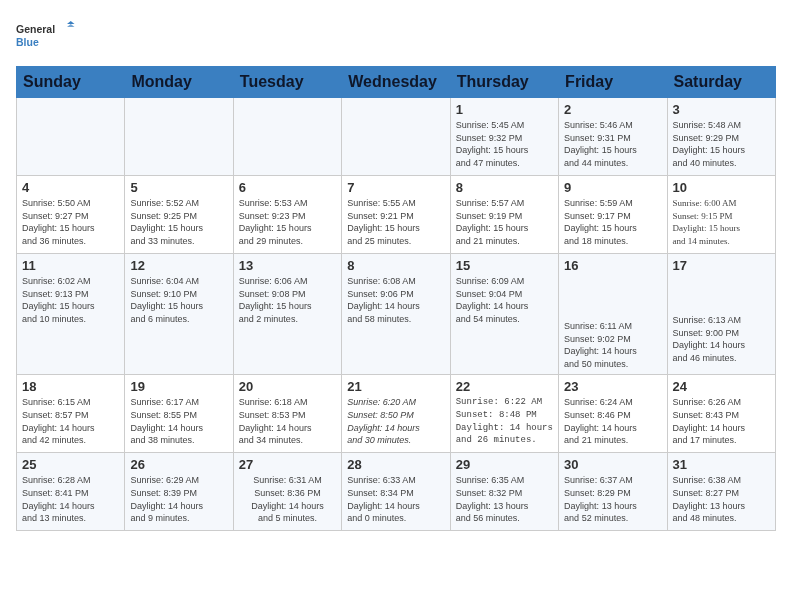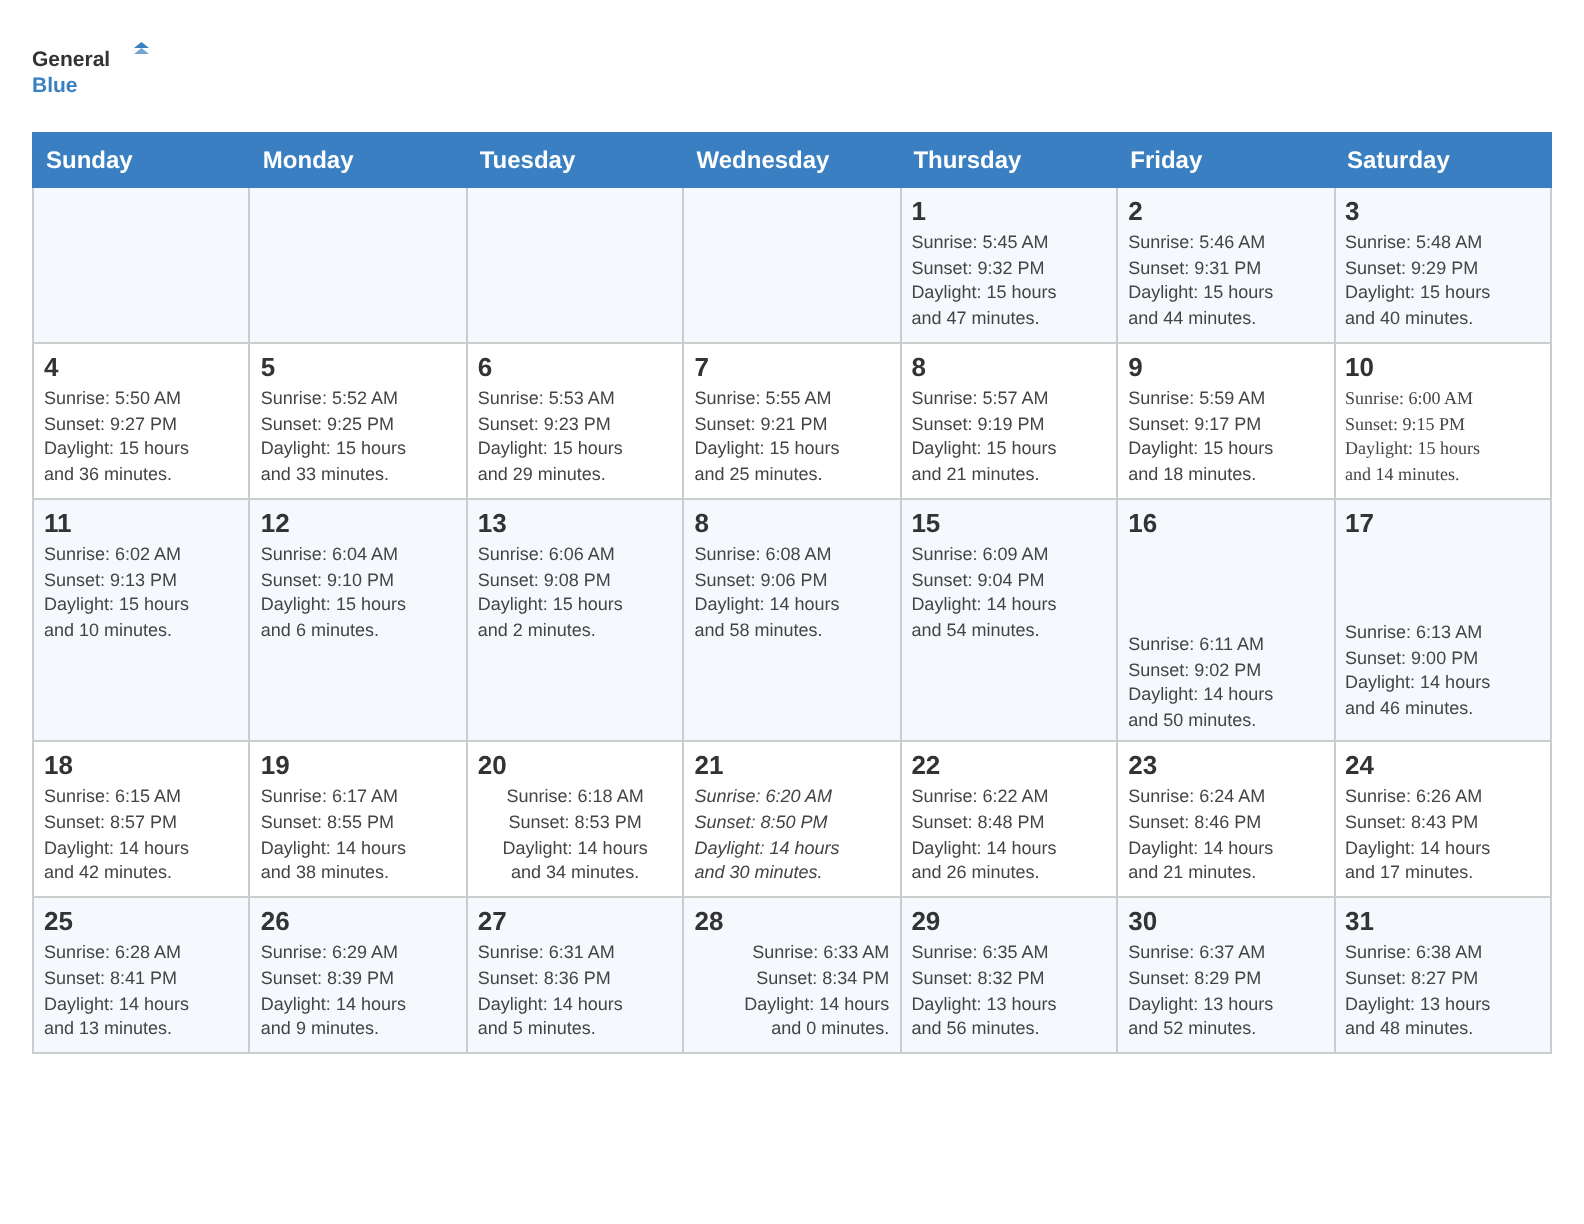--- a/index.html
+++ b/index.html
@@ -33,22 +33,22 @@
       font-size: 14px;
       color: #555;
     }
     table {
       width: 100%;
       border-collapse: collapse;
       table-layout: fixed;
     }
     thead th {
       background-color: #3a7fc1;
-      color: #ffffff;
-      font-size: 12px;
+      color: #0f172a;
+      font-size: 16px;
       font-weight: bold;
       text-align: left;
       padding: 6px 6px;
       border: 1px solid #3a7fc1;
     }
     tbody td {
       vertical-align: top;
       border: 1px solid #ccc;
       padding: 4px 5px;
       font-size: 9.5px;
@@ -251,35 +251,35 @@
         </td>
         <td>
           <span class="day-num">19</span>
           <div class="day-info" style="white-space: pre-line;">Sunrise: 6:17 AM
 Sunset: 8:55 PM
 Daylight: 14 hours
 and 38 minutes.</div>
         </td>
         <td>
           <span class="day-num">20</span>
-          <div class="day-info" style="white-space: pre-line; text-align: center;">Sunrise: 6:18 AM
+          <div class="day-info" style="white-space: pre-line;">Sunrise: 6:18 AM
 Sunset: 8:53 PM
 Daylight: 14 hours
 and 34 minutes.</div>
         </td>
         <td>
           <span class="day-num">21</span>
           <div class="day-info" style="white-space: pre-line; font-style: italic;">Sunrise: 6:20 AM
 Sunset: 8:50 PM
 Daylight: 14 hours
 and 30 minutes.</div>
         </td>
         <td>
           <span class="day-num">22</span>
-          <div class="day-info" style="white-space: pre-line;">Sunrise: 6:22 AM
+          <div class="day-info" style="white-space: pre-line; font-family: Liberation Mono, monospace;">Sunrise: 6:22 AM
 Sunset: 8:48 PM
 Daylight: 14 hours
 and 26 minutes.</div>
         </td>
         <td>
           <span class="day-num">23</span>
           <div class="day-info" style="white-space: pre-line;">Sunrise: 6:24 AM
 Sunset: 8:46 PM
 Daylight: 14 hours
 and 21 minutes.</div>
@@ -302,28 +302,28 @@
         </td>
         <td>
           <span class="day-num">26</span>
           <div class="day-info" style="white-space: pre-line;">Sunrise: 6:29 AM
 Sunset: 8:39 PM
 Daylight: 14 hours
 and 9 minutes.</div>
         </td>
         <td>
           <span class="day-num">27</span>
-          <div class="day-info" style="white-space: pre-line;">Sunrise: 6:31 AM
+          <div class="day-info" style="white-space: pre-line; text-align: center;">Sunrise: 6:31 AM
 Sunset: 8:36 PM
 Daylight: 14 hours
 and 5 minutes.</div>
         </td>
         <td>
           <span class="day-num">28</span>
-          <div class="day-info" style="white-space: pre-line; text-align: right;">Sunrise: 6:33 AM
+          <div class="day-info" style="white-space: pre-line;">Sunrise: 6:33 AM
 Sunset: 8:34 PM
 Daylight: 14 hours
 and 0 minutes.</div>
         </td>
         <td>
           <span class="day-num">29</span>
           <div class="day-info" style="white-space: pre-line;">Sunrise: 6:35 AM
 Sunset: 8:32 PM
 Daylight: 13 hours
 and 56 minutes.</div>

